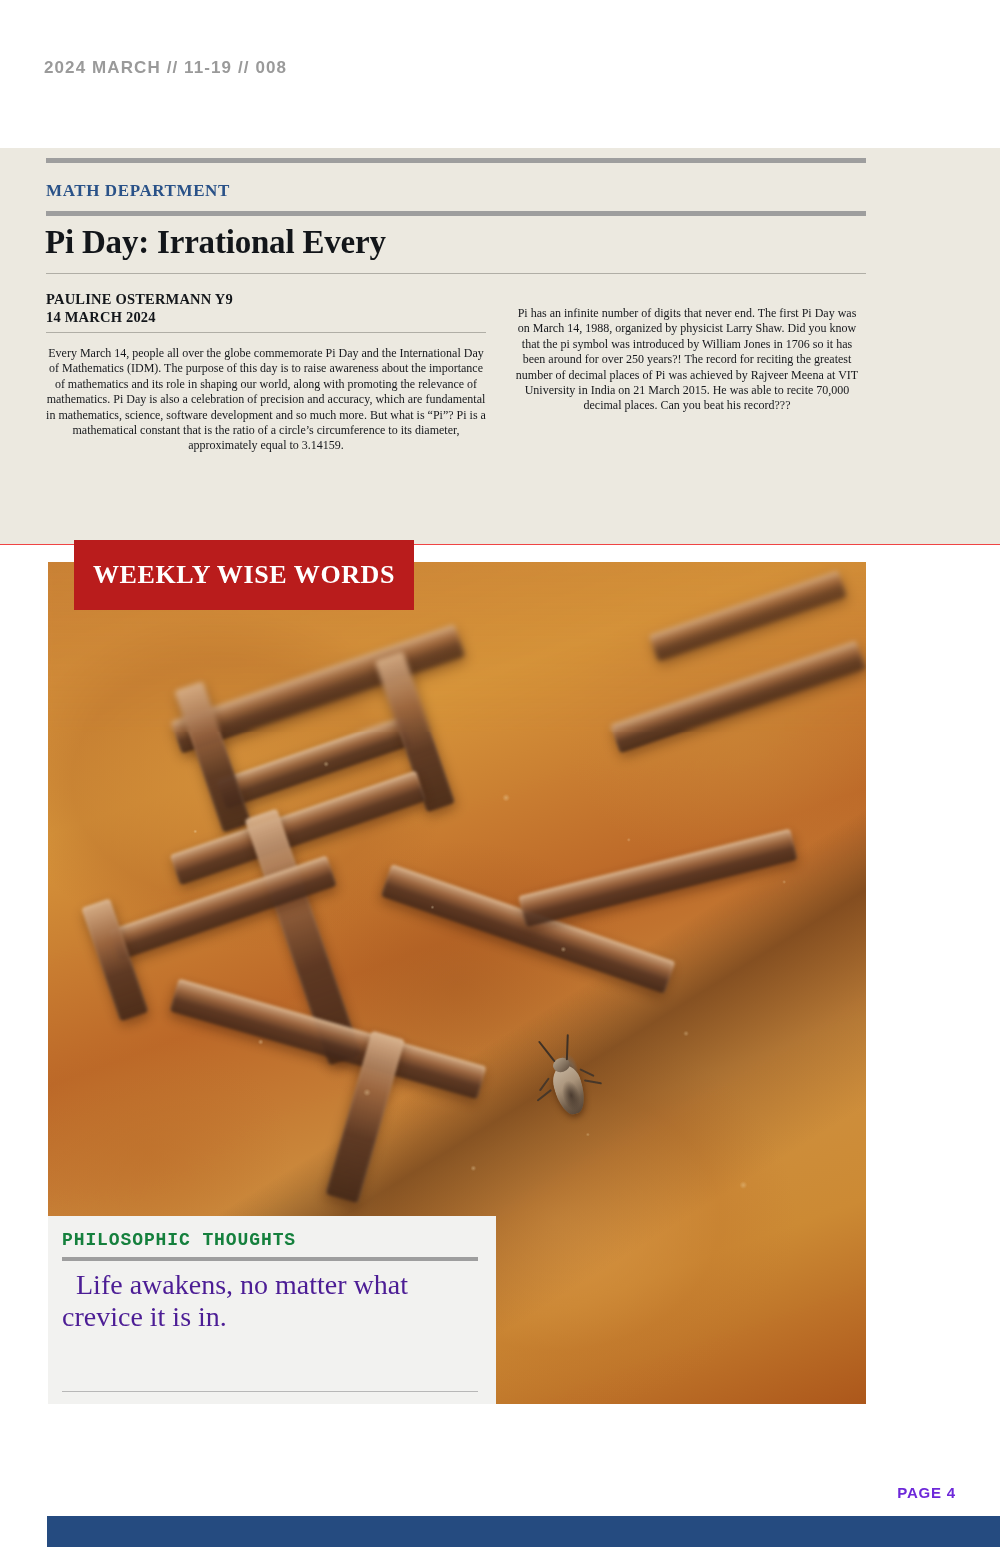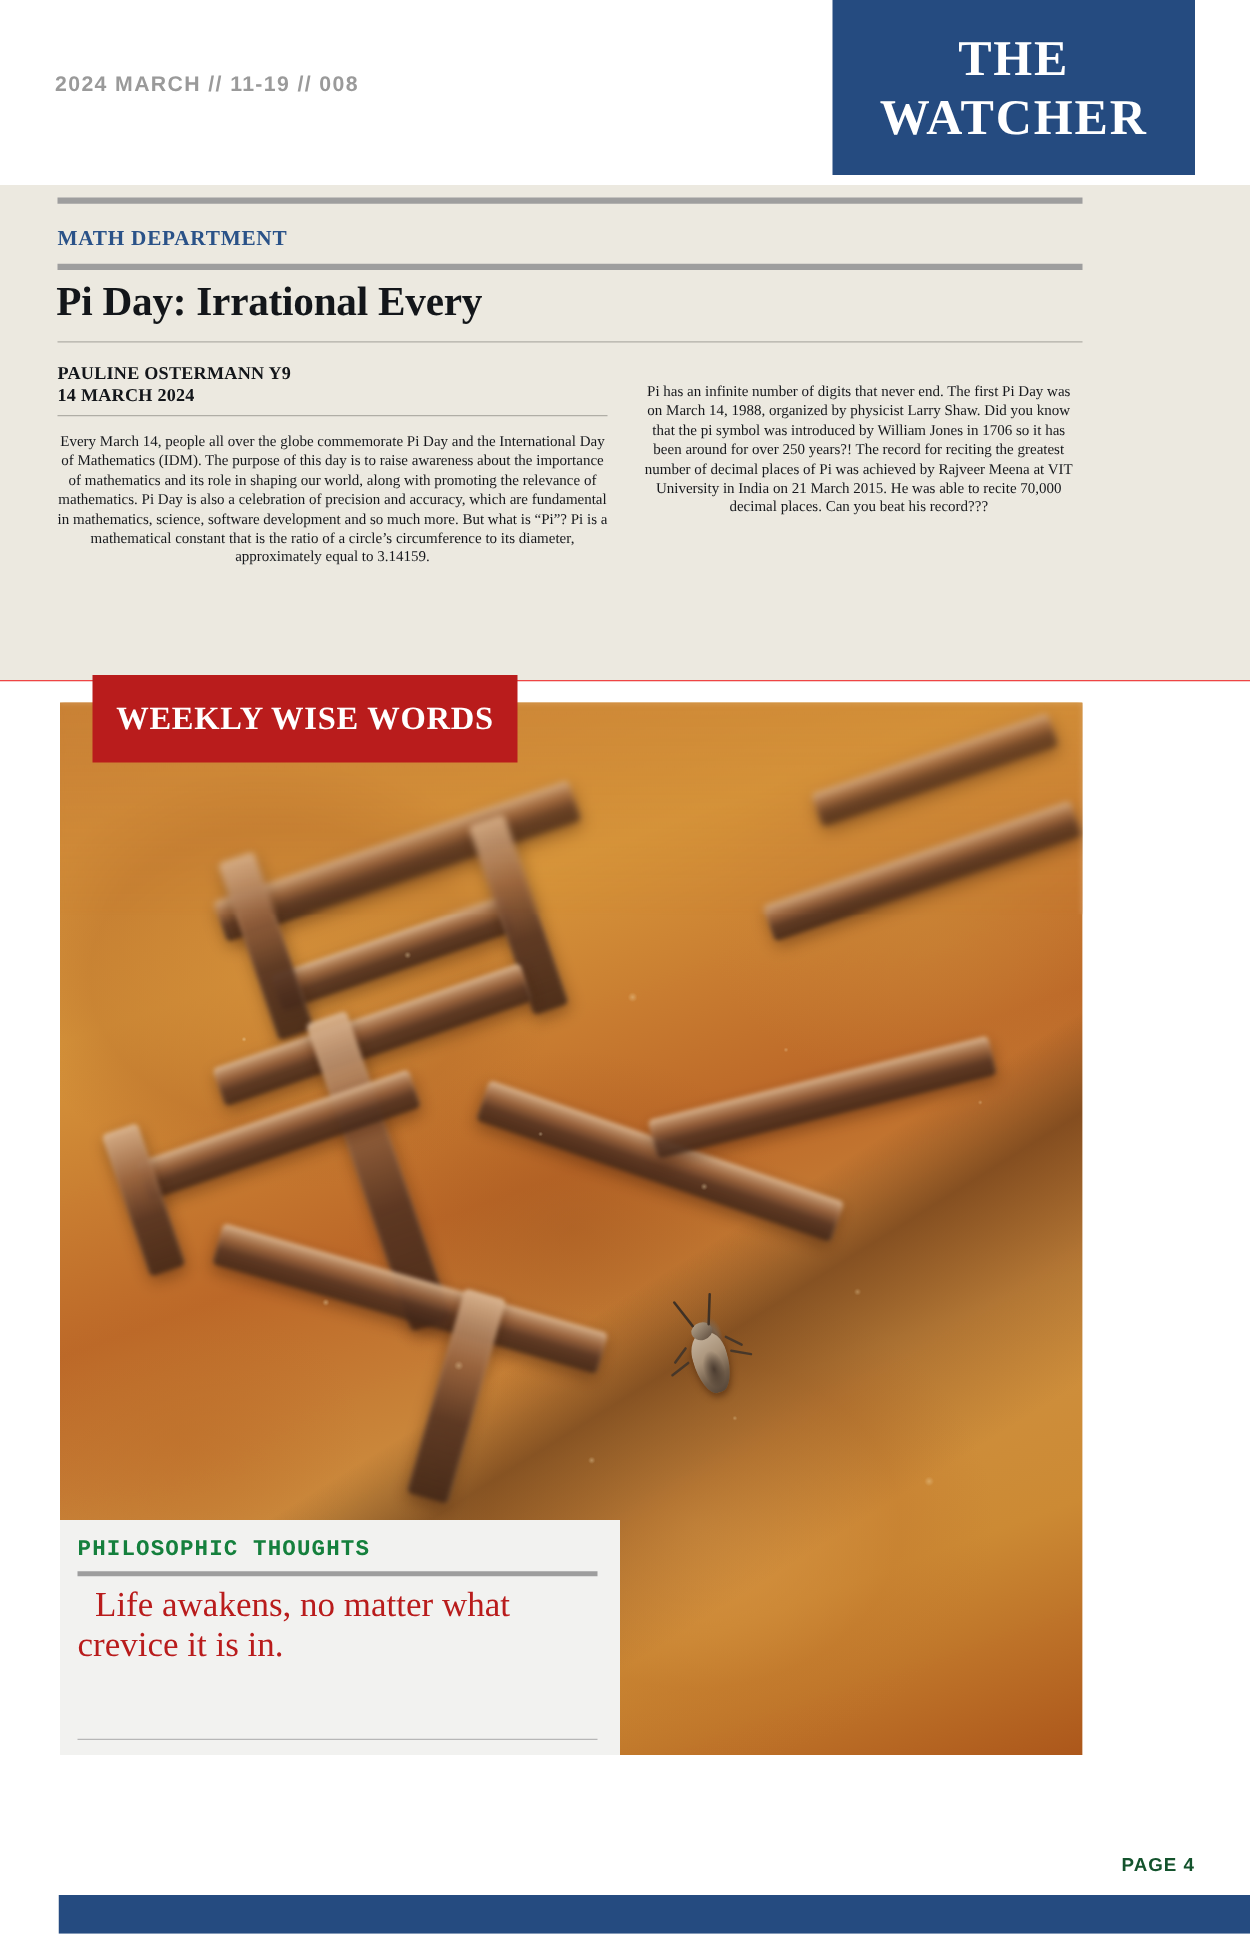--- a/index.html
+++ b/index.html
@@ -253,57 +253,53 @@
     margin-top: 7px;
     width: 100%;
     height: 4px;
     background: #9e9e9e;
   }
   .quote-text {
     margin-top: 8px;
     font-family: "Liberation Serif", serif;
     font-size: 28px;
     line-height: 1.16;
-    color: #b91c1c;
+    color: #4c1d95;
     text-indent: 14px;
   }
   .quote-bottom-rule {
     position: absolute;
     left: 14px; bottom: 12px;
     width: 416px; height: 1px;
     background: #b7b7b7;
   }
 
   
   .page-number {
     position: absolute;
     right: 44px; top: 1484px;
     font-family: "Liberation Sans", sans-serif;
     font-weight: 700;
     font-size: 15px;
     letter-spacing: 0.8px;
-    color: #14532d;
+    color: #6d28d9;
     white-space: nowrap;
   }
   .footer-bar {
     position: absolute;
     left: 47px; top: 1516px;
     width: 953px; height: 31px;
     background: #254b80;
   }
 </style>
 </head>
 <body>
 
 <div class="masthead-bar">
   <div class="issue-line">2024 MARCH  //  11-19  //  008</div>
-  <div class="masthead-box">
-    <div class="masthead-line">THE</div>
-    <div class="masthead-line">WATCHER</div>
-  </div>
 </div>
 
 <div class="article-band">
   <div class="rule-thick" style="top:10px;"></div>
   <div class="kicker" style="top:33px;">MATH DEPARTMENT</div>
   <div class="rule-thick" style="top:63px;"></div>
   <div class="headline" style="top:76px;">Pi Day: Irrational Every</div>
   <div class="rule-thin" style="left:46px; top:125px; width:820px;"></div>
 
   <div class="byline" style="top:142px;">

